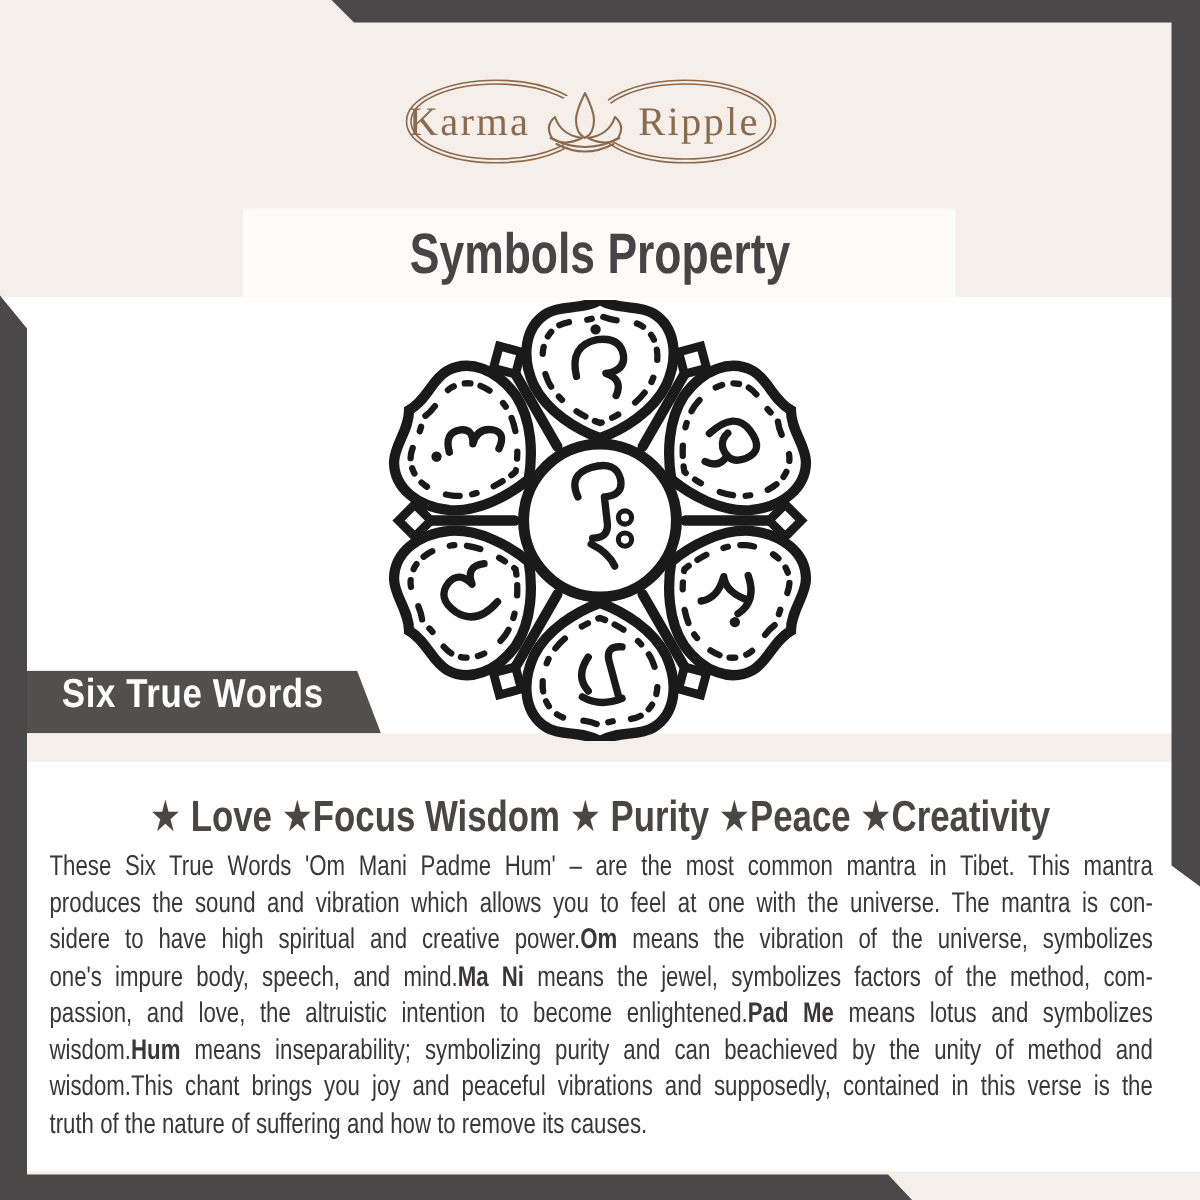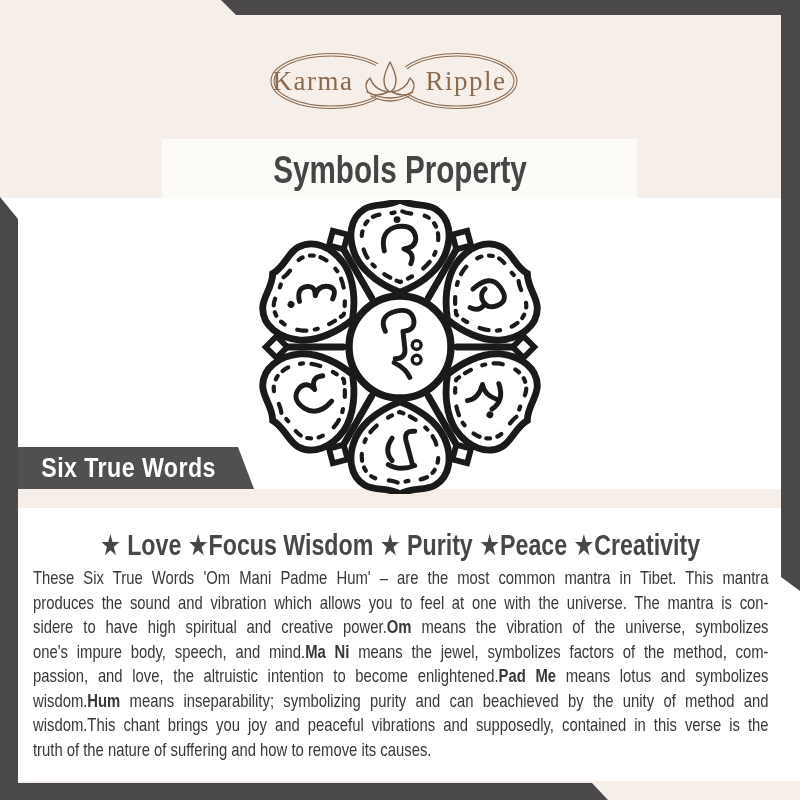--- a/index.html
+++ b/index.html
@@ -26,21 +26,21 @@
               letter-spacing:0px;line-height:40px;}
 
   
   #mandala{left:253px;top:200px;width:294px;height:294px;}
   .ink{stroke:var(--ink);fill:none;stroke-linecap:round;stroke-linejoin:round;}
   .petal-fill{fill:#ffffff;stroke:var(--ink);}
 
   
   #section-banner{left:18px;top:447px;width:236px;height:42px;background:var(--banner);
       clip-path:polygon(0 0,calc(100% - 16px) 0,100% 100%,0 100%);
-      display:flex;align-items:center;}
+      display:flex;align-items:flex-start;}
   #section-banner span{color:#ffffff;font-weight:bold;font-size:27px;padding-left:27px;
       transform:scaleX(.86);transform-origin:0 50%;white-space:nowrap;letter-spacing:.5px;}
 
   #cream-band{left:0;top:489px;width:800px;height:19px;background:var(--cream);}
 
   
   #highlight-line{left:0;top:527px;width:800px;text-align:center;font-size:29px;font-weight:bold;
       color:var(--star);transform:scaleX(.8);transform-origin:50% 50%;line-height:36px;
       white-space:nowrap;}
 

